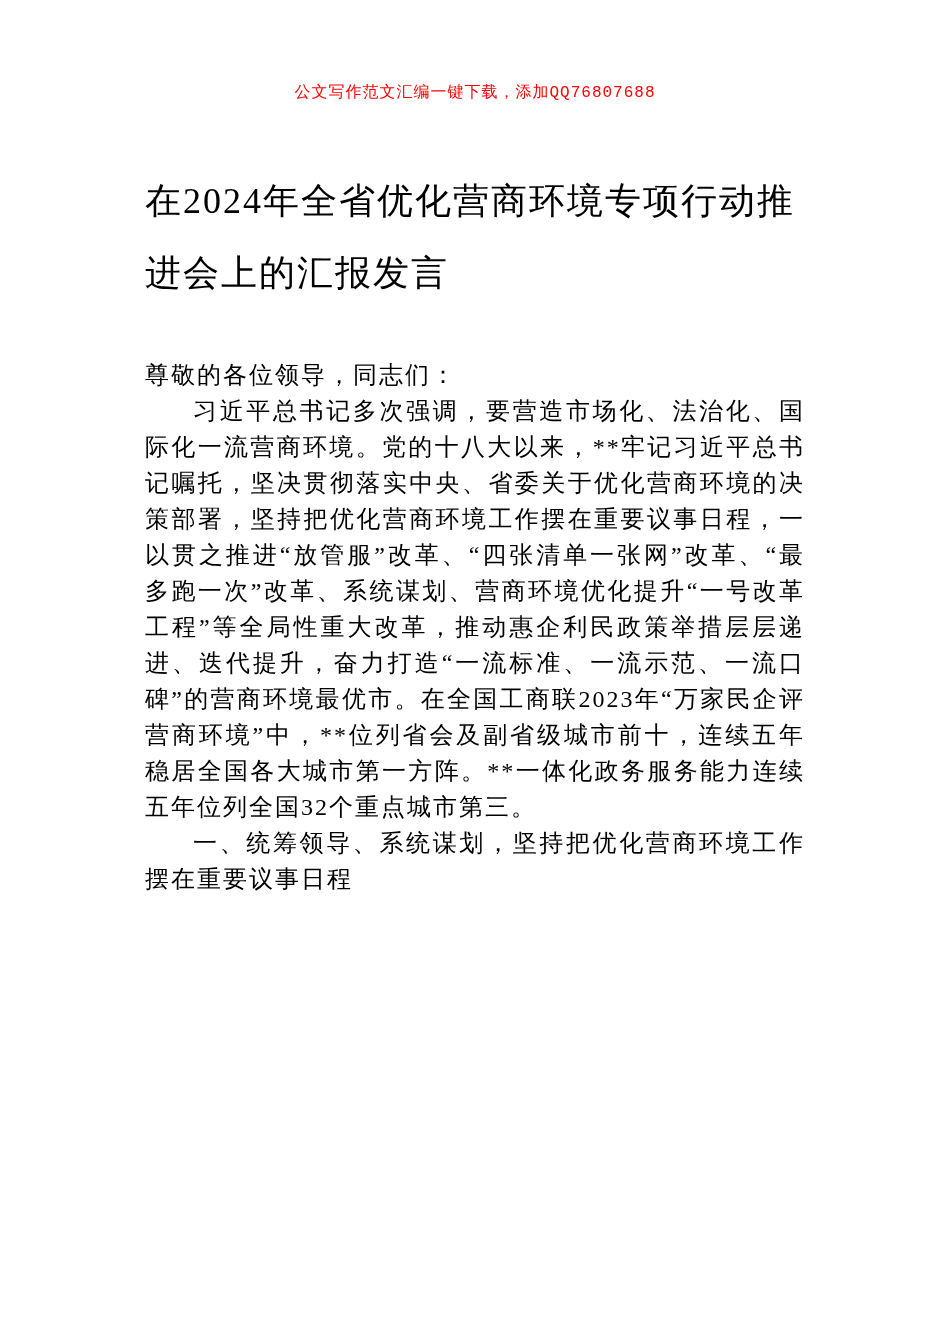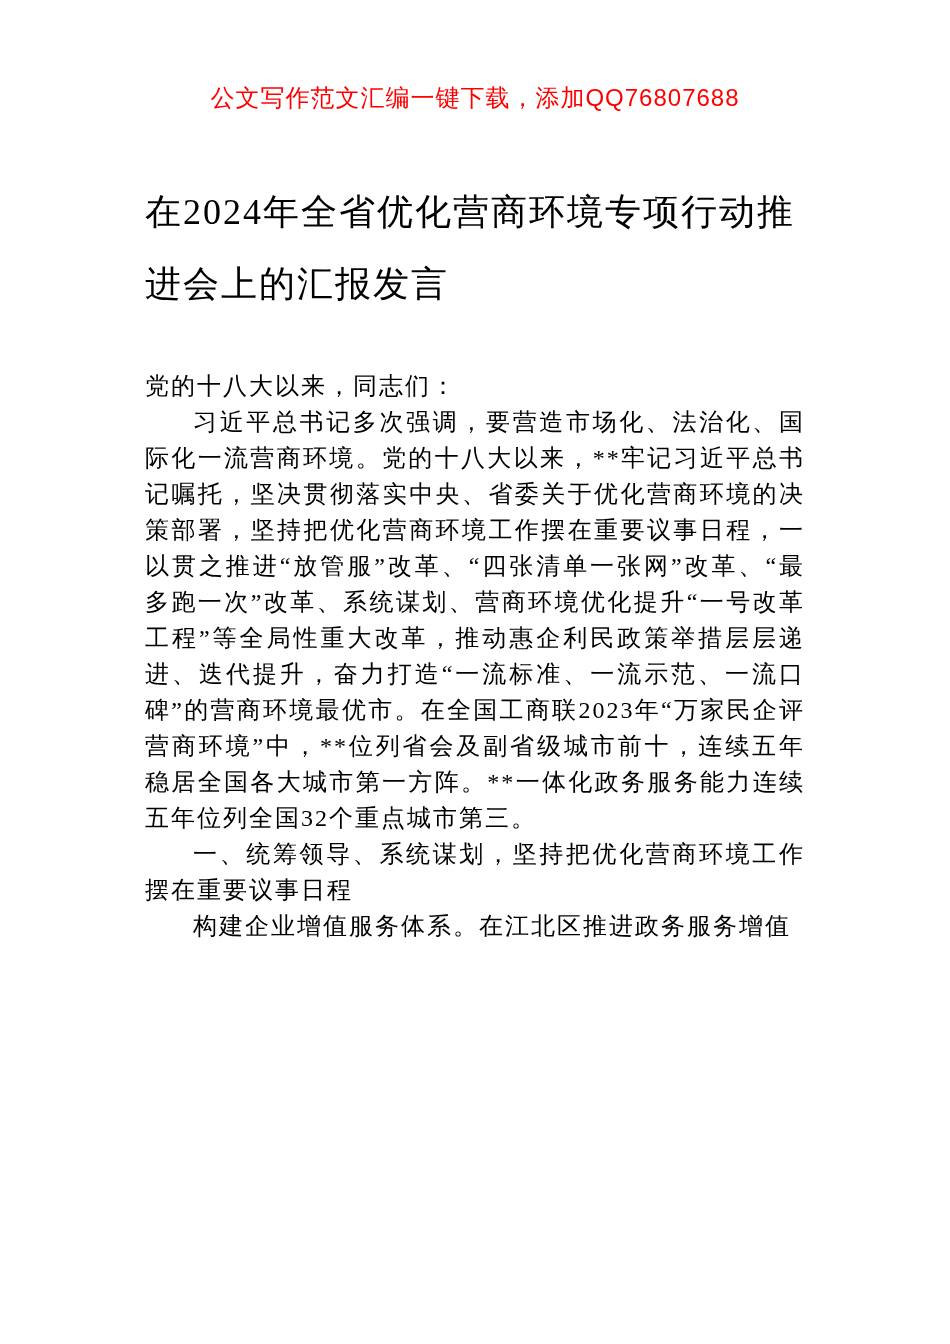--- a/index.html
+++ b/index.html
@@ -16,24 +16,24 @@
   }
   .page {
     width: 950px;
     height: 1344px;
     background: #ffffff;
     box-sizing: border-box;
     padding: 82px 145px 0 145px;
   }
   .notice {
     text-align: center;
-    font-size: 24px;
+    font-size: 16px;
     color: #ff0000;
     letter-spacing: 1px;
-    font-family: Liberation Sans, sans-serif;
+    font-family: Liberation Mono, monospace;
   }
   .title {
     margin: 62px 0 0 0;
     font-size: 36px;
     font-weight: 400;
     line-height: 72px;
     text-align: left;
     letter-spacing: 2px;
     color: #000000;
   }
@@ -58,24 +58,23 @@
 <body>
 
 <div class="page">
 
   <div class="notice">公文写作范文汇编一键下载，添加QQ76807688</div>
 
   <h1 class="title">在2024年全省优化营商环境专项行动推进会上的汇报发言</h1>
 
   <div class="doc-body">
 
-    <p>党的十八大以来，同志们：</p>
+    <p>尊敬的各位领导，同志们：</p>
 
     <p class="indent">习近平总书记多次强调，要营造市场化、法治化、国际化一流营商环境。党的十八大以来，**牢记习近平总书记嘱托，坚决贯彻落实中央、省委关于优化营商环境的决策部署，坚持把优化营商环境工作摆在重要议事日程，一以贯之推进“放管服”改革、“四张清单一张网”改革、“最多跑一次”改革、系统谋划、营商环境优化提升“一号改革工程”等全局性重大改革，推动惠企利民政策举措层层递进、迭代提升，奋力打造“一流标准、一流示范、一流口碑”的营商环境最优市。在全国工商联2023年“万家民企评营商环境”中，**位列省会及副省级城市前十，连续五年稳居全国各大城市第一方阵。**一体化政务服务能力连续五年位列全国32个重点城市第三。</p>
 
     <p class="indent">一、统筹领导、系统谋划，坚持把优化营商环境工作摆在重要议事日程</p>
 
 
-    <p class="indent">构建企业增值服务体系。在江北区推进政务服务增值</p>
 
   </div>
 
 </div>
 
 </body></html>

